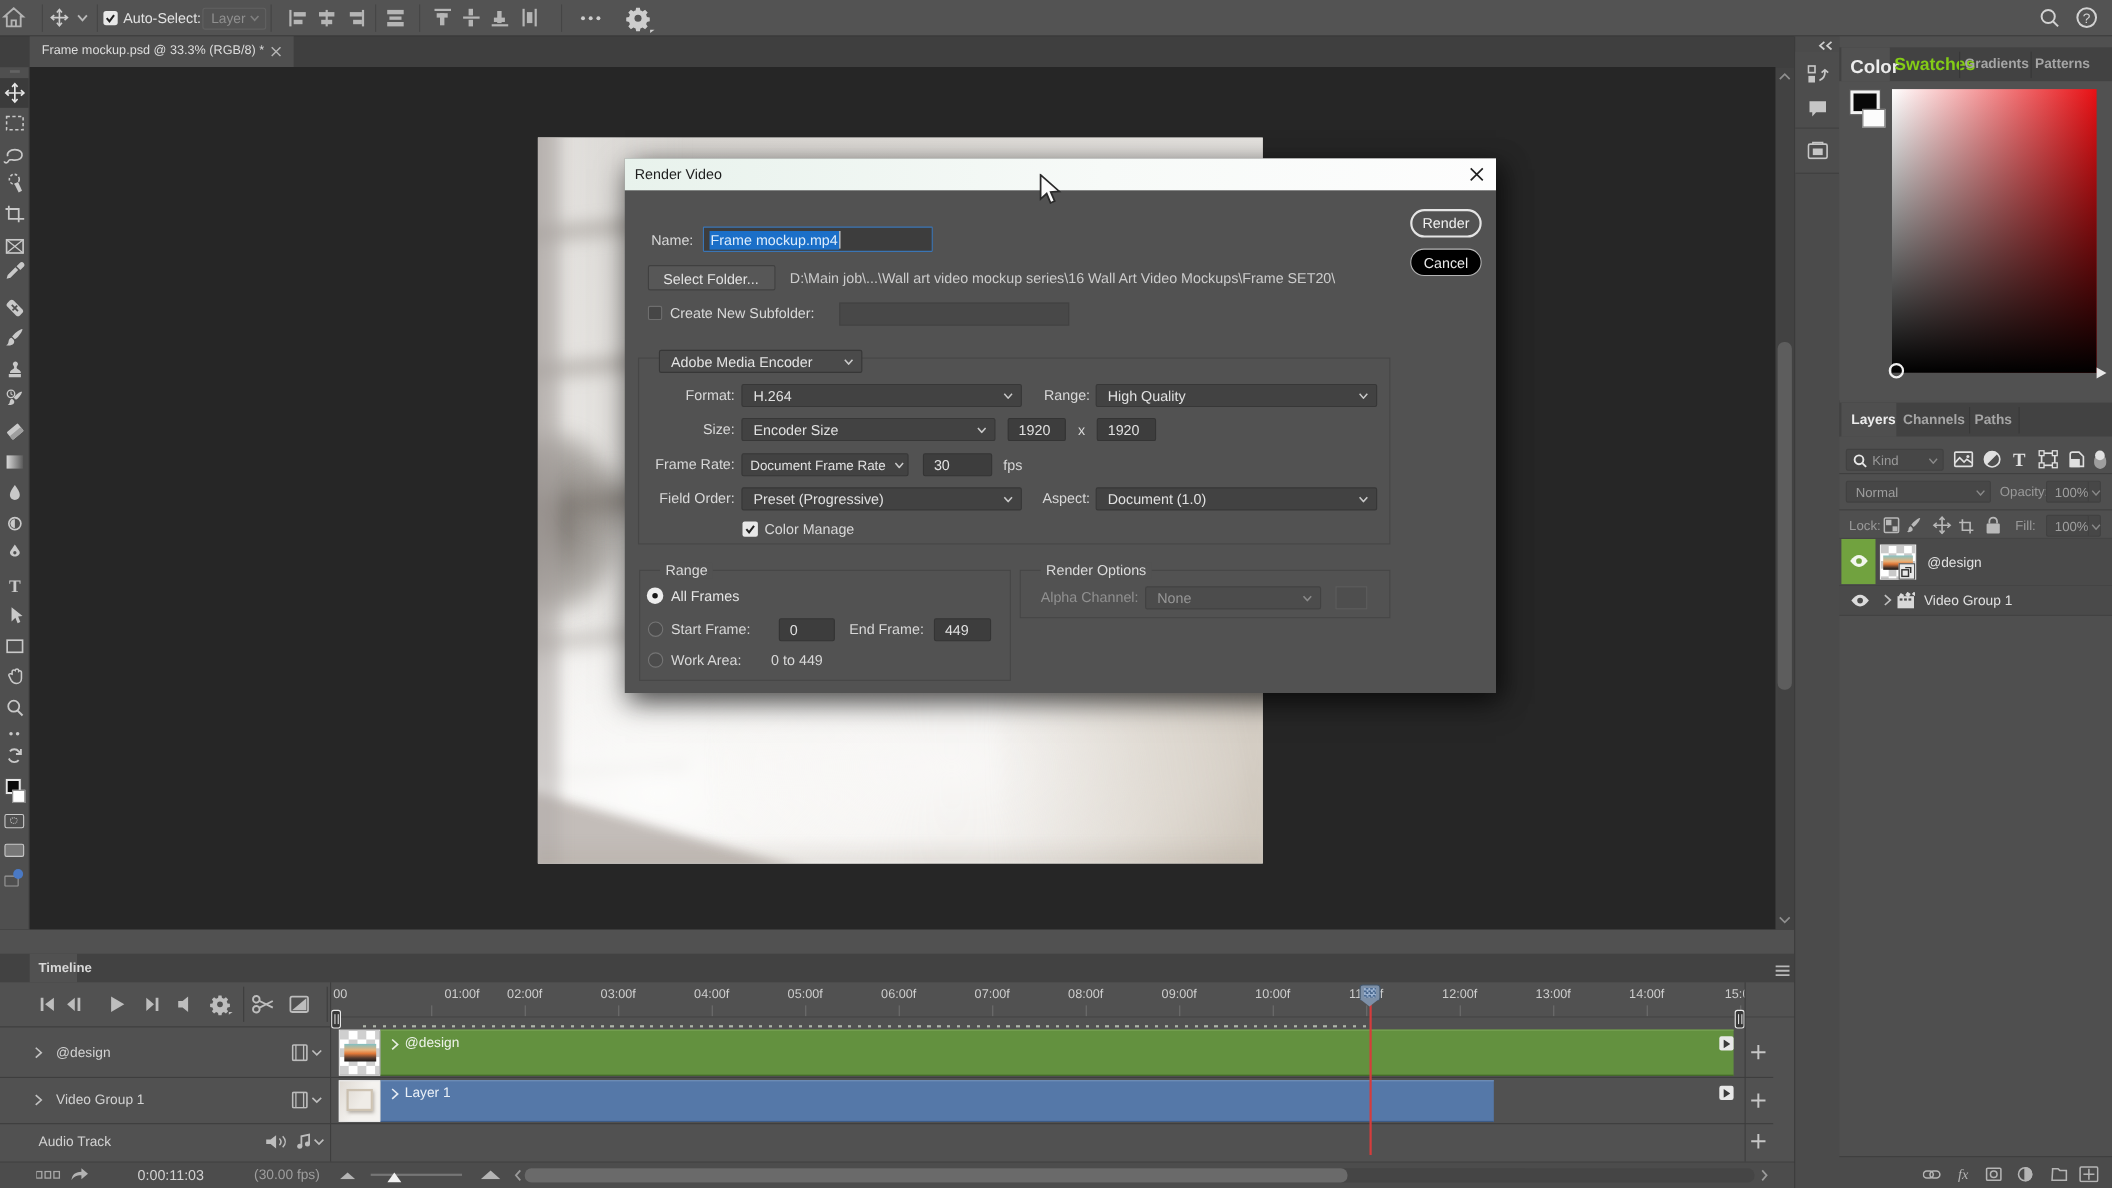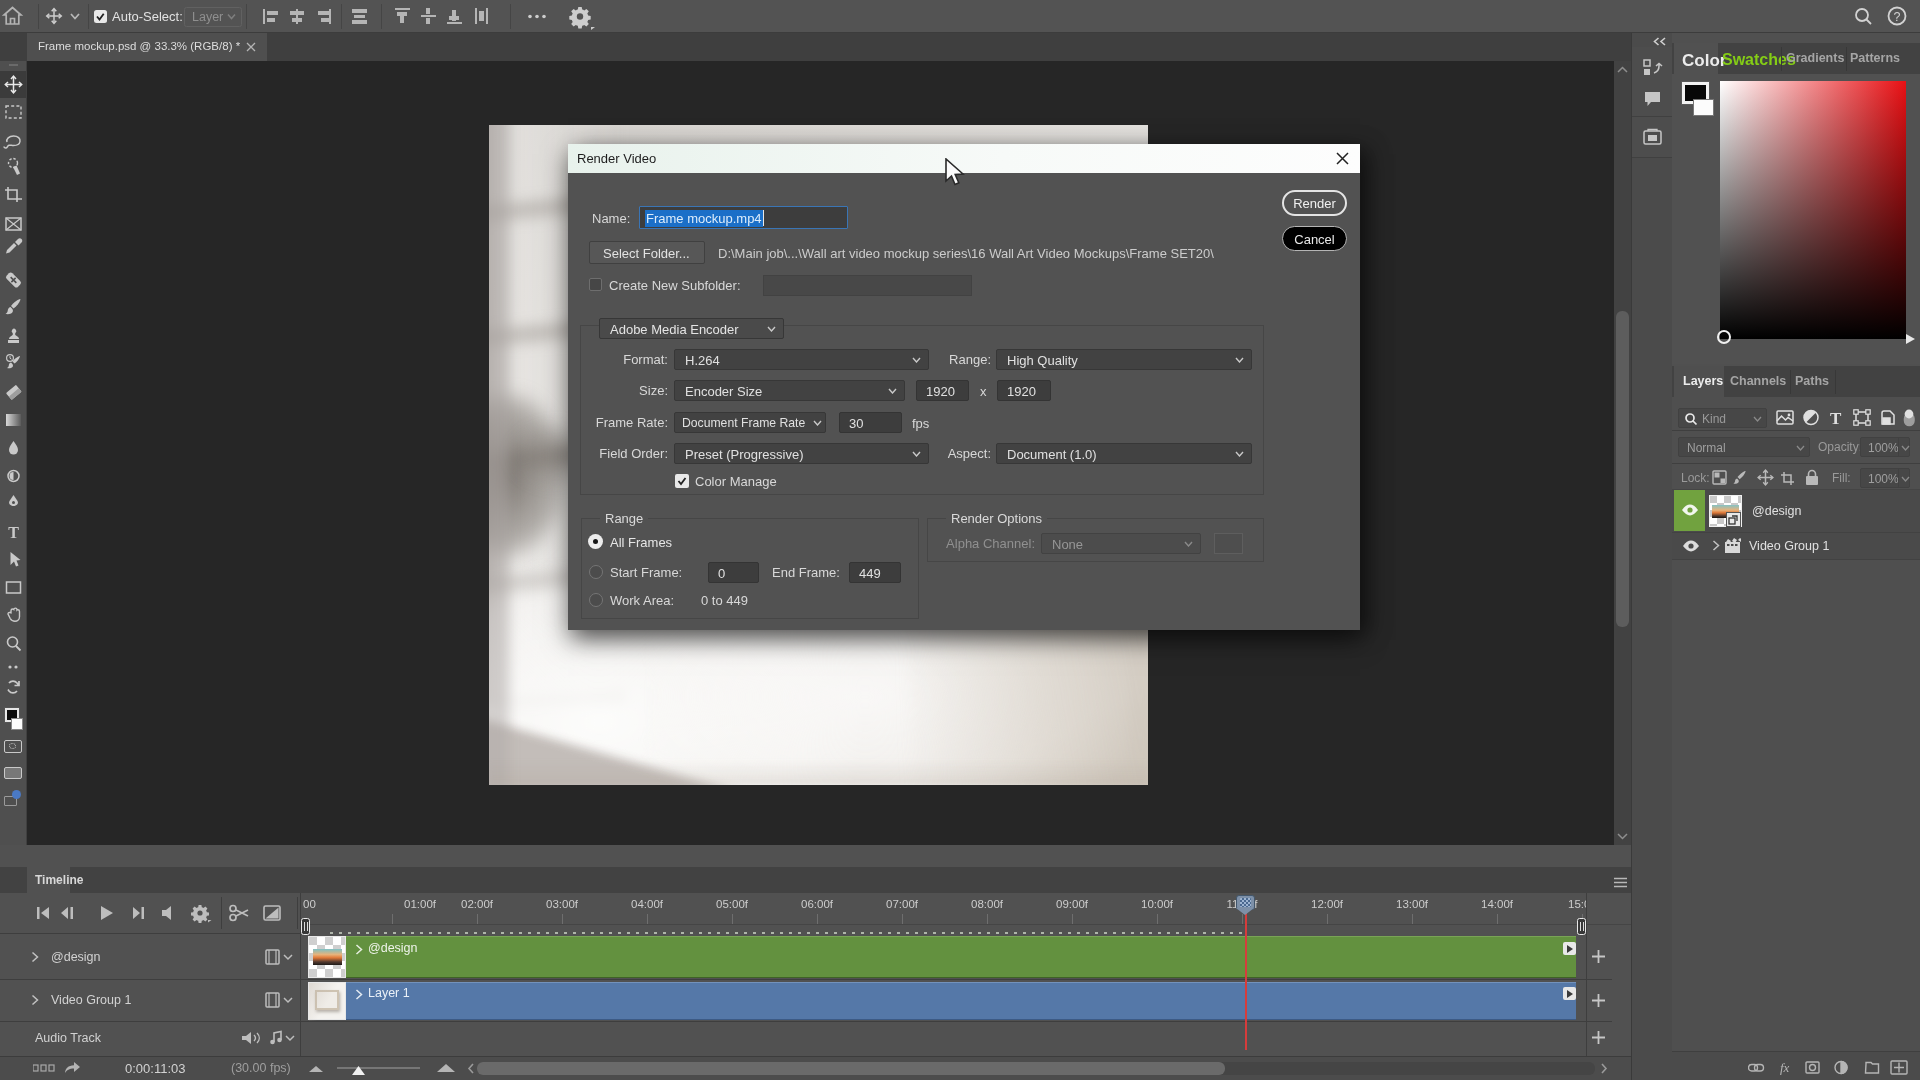--- a/index.html
+++ b/index.html
@@ -650,21 +650,21 @@
         <svg class="abs" style="left:3px;top:2.5px;" width="7" height="8" viewBox="0 0 7 8">
             <path d="M1 0l6 4-6 4z" fill="#3a3a3a"></path>
           </svg>
       </div>
     </div>
 
     <div class="abs" style="left:308px;top:137px;width:38px;height:38px;background:#f4f2ef;border:1px solid #e8e8e8;">
       <div class="abs" style="left:6px;top:7px;width:24px;height:20px;background:#efece7;border:2px solid #cec3b2;box-shadow:1px 2px 3px rgba(120,110,95,.5);"></div>
       <div class="abs" style="left:0;top:0;width:38px;height:38px;background:linear-gradient(120deg,rgba(190,180,168,.4),rgba(255,255,255,0) 50%);"></div>
     </div>
-    <div class="abs" style="left:346px;top:137px;width:1230px;height:38px;background:#5578a8;border-top:1px solid #7392bb;border-bottom:1px solid #3c5a85;padding-left:41px;">
+    <div class="abs" style="left:346px;top:137px;width:1012px;height:38px;background:#5578a8;border-top:1px solid #7392bb;border-bottom:1px solid #3c5a85;padding-left:41px;">
       <svg class="abs" style="left:9px;top:6px;" width="8" height="11" viewBox="0 0 8 11">
           <path d="M1.5 1l5 4.5-5 4.5" stroke="#e3eaf2" stroke-width="1.5" fill="none"></path>
         </svg>
       <span class="abs" style="left:22px;top:3px;font-size:12.5px;color:#eaf0f7;">Layer 1</span>
       <div class="abs" style="left:1217px;top:4px;width:13px;height:13px;background:#e8e8e8;border-radius:2px;">
         <svg class="abs" style="left:3px;top:2.5px;" width="7" height="8" viewBox="0 0 7 8">
             <path d="M1 0l6 4-6 4z" fill="#3a3a3a"></path>
           </svg>
       </div>
     </div>

